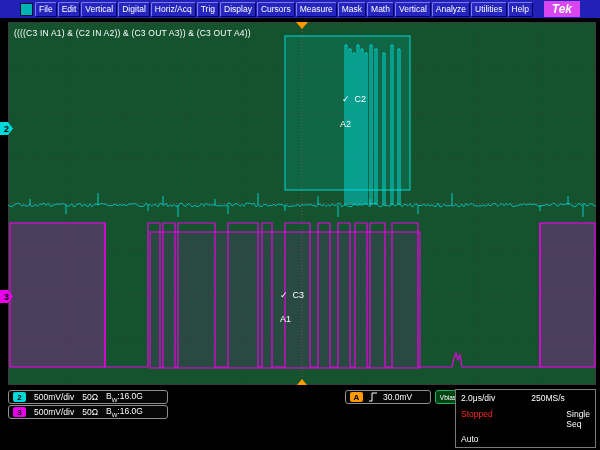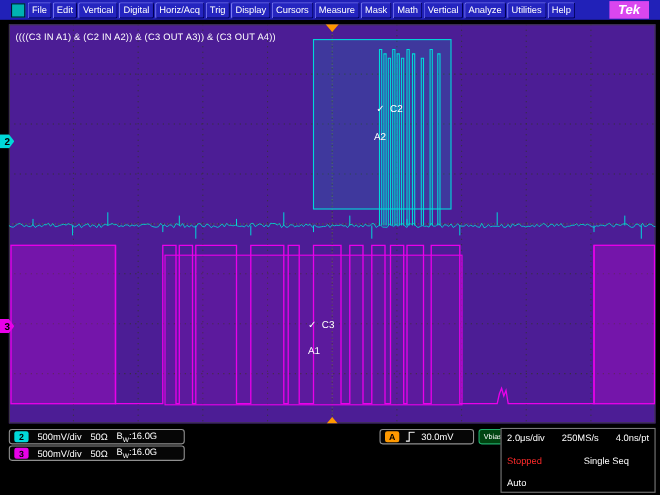--- a/index.html
+++ b/index.html
@@ -1,31 +1,31 @@
 <!DOCTYPE html>
 <html><head>
 <meta charset="utf-8">
 <style>
   html,body{margin:0;padding:0;background:#000;}
   body{font-family:"Liberation Sans", sans-serif;}
   #screen{position:relative;width:600px;height:450px;background:#000;overflow:hidden;}
 
   
   .menu-bar{position:absolute;top:0;left:0;width:600px;height:18px;background:#2121b8;
-    display:flex;align-items:center;gap:1px;padding:0 10px;box-sizing:border-box;}
+    display:flex;align-items:center;gap:1px;padding:0 20px;box-sizing:border-box;}
   .app-icon{width:11px;height:11px;background:#00b2b2;border:1px solid #013;flex:0 0 auto;margin-right:1px;}
   .menu-btn{flex:0 0 auto;font-size:8.5px;line-height:11px;color:#fff;background:#2525c0;
     border-top:1px solid #7a7af0;border-left:1px solid #7a7af0;
     border-right:1px solid #000055;border-bottom:1px solid #000055;
     border-radius:2px;padding:1px 3px;white-space:nowrap;cursor:default;}
   .tek-logo{margin-left:auto;background:#d946ef;color:#fff;font-weight:bold;font-style:italic;
     font-size:12px;height:16px;display:flex;align-items:center;padding:0 8px;}
 
   
-  .plot{position:absolute;left:8px;top:22px;width:588px;height:363px;background:#4c1d95;}
+  .plot{position:absolute;left:8px;top:22px;width:588px;height:363px;background:#14532d;}
   .expr{position:absolute;left:6px;top:6px;color:#fff;font-size:8.5px;letter-spacing:.2px;white-space:nowrap;}
   .rlabel{position:absolute;color:#fff;font-size:9px;display:flex;gap:5px;align-items:center;}
   .rlabel .chk{font-size:9px;}
 
   
   .ch-marker{position:absolute;left:0;width:13px;height:13px;color:#000;font-size:9px;font-weight:bold;
     display:flex;align-items:center;justify-content:center;
     clip-path:polygon(0 0,62% 0,100% 50%,62% 100%,0 100%);}
 
   
@@ -33,21 +33,21 @@
     display:flex;align-items:center;font-size:8.5px;color:#fff;padding:0 4px;box-sizing:border-box;gap:8px;white-space:nowrap;}
   .badge{display:inline-flex;align-items:center;justify-content:center;min-width:13px;height:10px;
     border-radius:2px;color:#000;font-size:8px;font-weight:bold;flex:0 0 auto;}
   .bw sub{font-size:6px;}
   .aux-btn{position:absolute;height:14px;border:1px solid #1fae6a;border-radius:3px;background:#041;
     color:#fff;font-size:6.5px;display:flex;align-items:center;justify-content:center;box-sizing:border-box;padding:0 3px;}
 
   .acq-panel{position:absolute;left:455px;top:389px;width:141px;height:59px;border:1px solid #7a7a7a;
     box-sizing:border-box;background:#000;color:#fff;font-size:8.5px;padding:3px 5px;
     display:flex;flex-direction:column;justify-content:space-between;}
-  .acq-row{display:flex;justify-content:space-between;}
+  .acq-row{display:flex;justify-content:space-between;gap:36px;}
   .acq-row.cols .c1{width:54%;}
 </style>
 </head>
 <body>
 
 <div id="screen">
 
   <div class="menu-bar">
     <div class="app-icon"></div>
     <div class="menu-btn">File</div>

